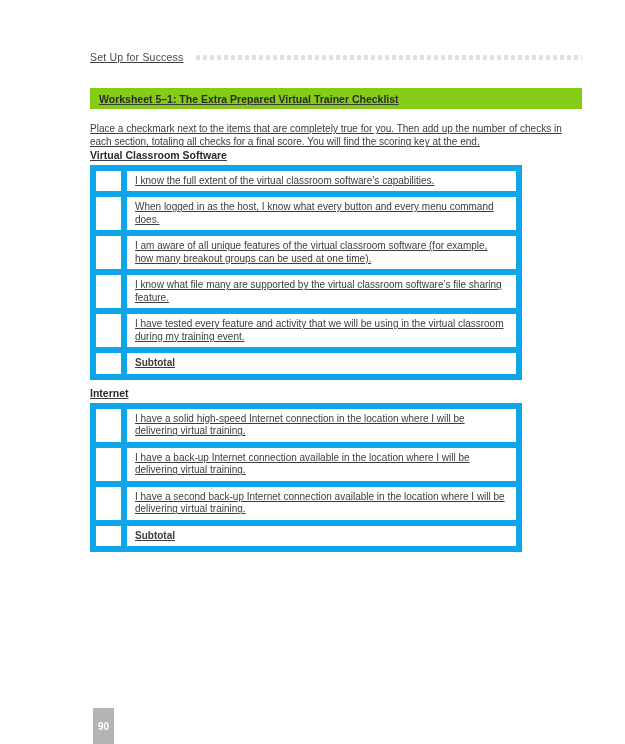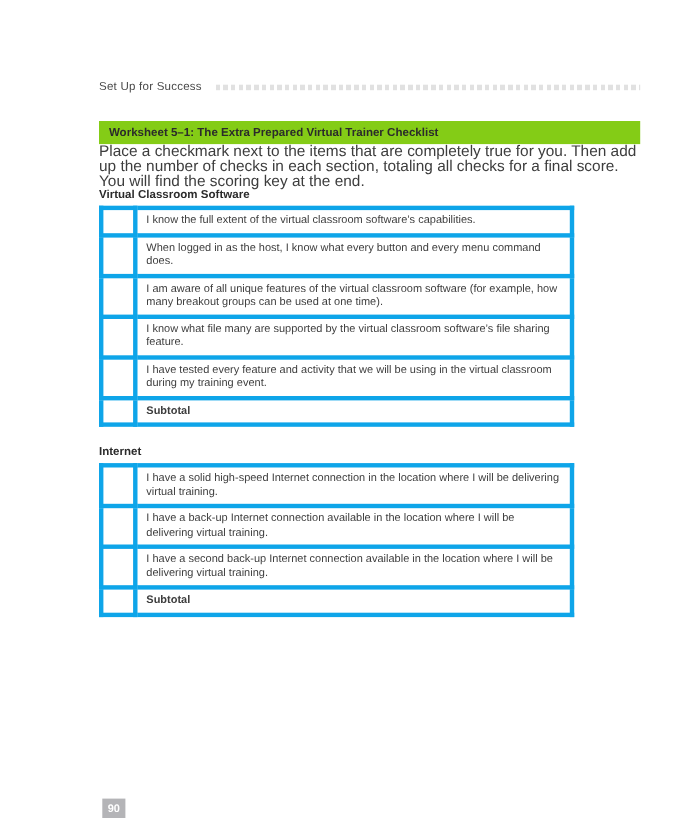--- a/index.html
+++ b/index.html
@@ -7,22 +7,23 @@
   body {
     background: #ffffff;
     font-family: "Liberation Sans", "DejaVu Sans", sans-serif;
     color: #3d3d3d;
     position: relative;
     overflow: hidden;
   }
   .content {
     position: absolute;
     left: 90px;
-    top: 72px;
+    top: 50px;
     width: 492px;
+    text-decoration: underline;
   }
   
   .running-head {
     display: flex;
     align-items: center;
     height: 14px;
   }
   .running-head-title {
     font-size: 10.5px;
     color: #4a4a4a;
@@ -48,55 +49,56 @@
     align-items: center;
     padding: 0 9px;
   }
   .title-bar-text {
     font-size: 10.5px;
     font-weight: bold;
     color: #2b2b2b;
   }
   
   .intro {
-    font-size: 14px;
+    margin-top: 13px;
+    font-size: 10px;
     line-height: 13.4px;
     color: #3d3d3d;
   }
   
   .section-heading {
     font-size: 10.5px;
     font-weight: bold;
     color: #2b2b2b;
   }
-  .section-heading.second { margin-top: 17px; }
+  .section-heading.second { margin-top: 7px; }
   
   table.checklist {
     margin-top: 4px;
     width: 432px;
     border-collapse: collapse;
     table-layout: fixed;
   }
   table.checklist td {
-    border: 4px solid #0ea5e9;
+    border: 6px solid #0ea5e9;
     font-size: 10px;
     line-height: 12.5px;
     color: #3d3d3d;
     vertical-align: top;
     padding: 4px 8px 4px 8px;
   }
   td.check-cell { width: 31px; padding: 0; }
   td.subtotal-cell { font-weight: bold; color: #2b2b2b; padding-top: 5px; padding-bottom: 5px; }
   
   .page-number-badge {
     position: absolute;
     left: 93px;
     bottom: 0;
     width: 21px;
-    height: 18px;
+    height: 36px;
     background: #b4b4b7;
     display: flex;
     align-items: center;
     justify-content: center;
   }
   .page-number {
     color: #ffffff;
     font-size: 10px;
     font-weight: bold;
   }

